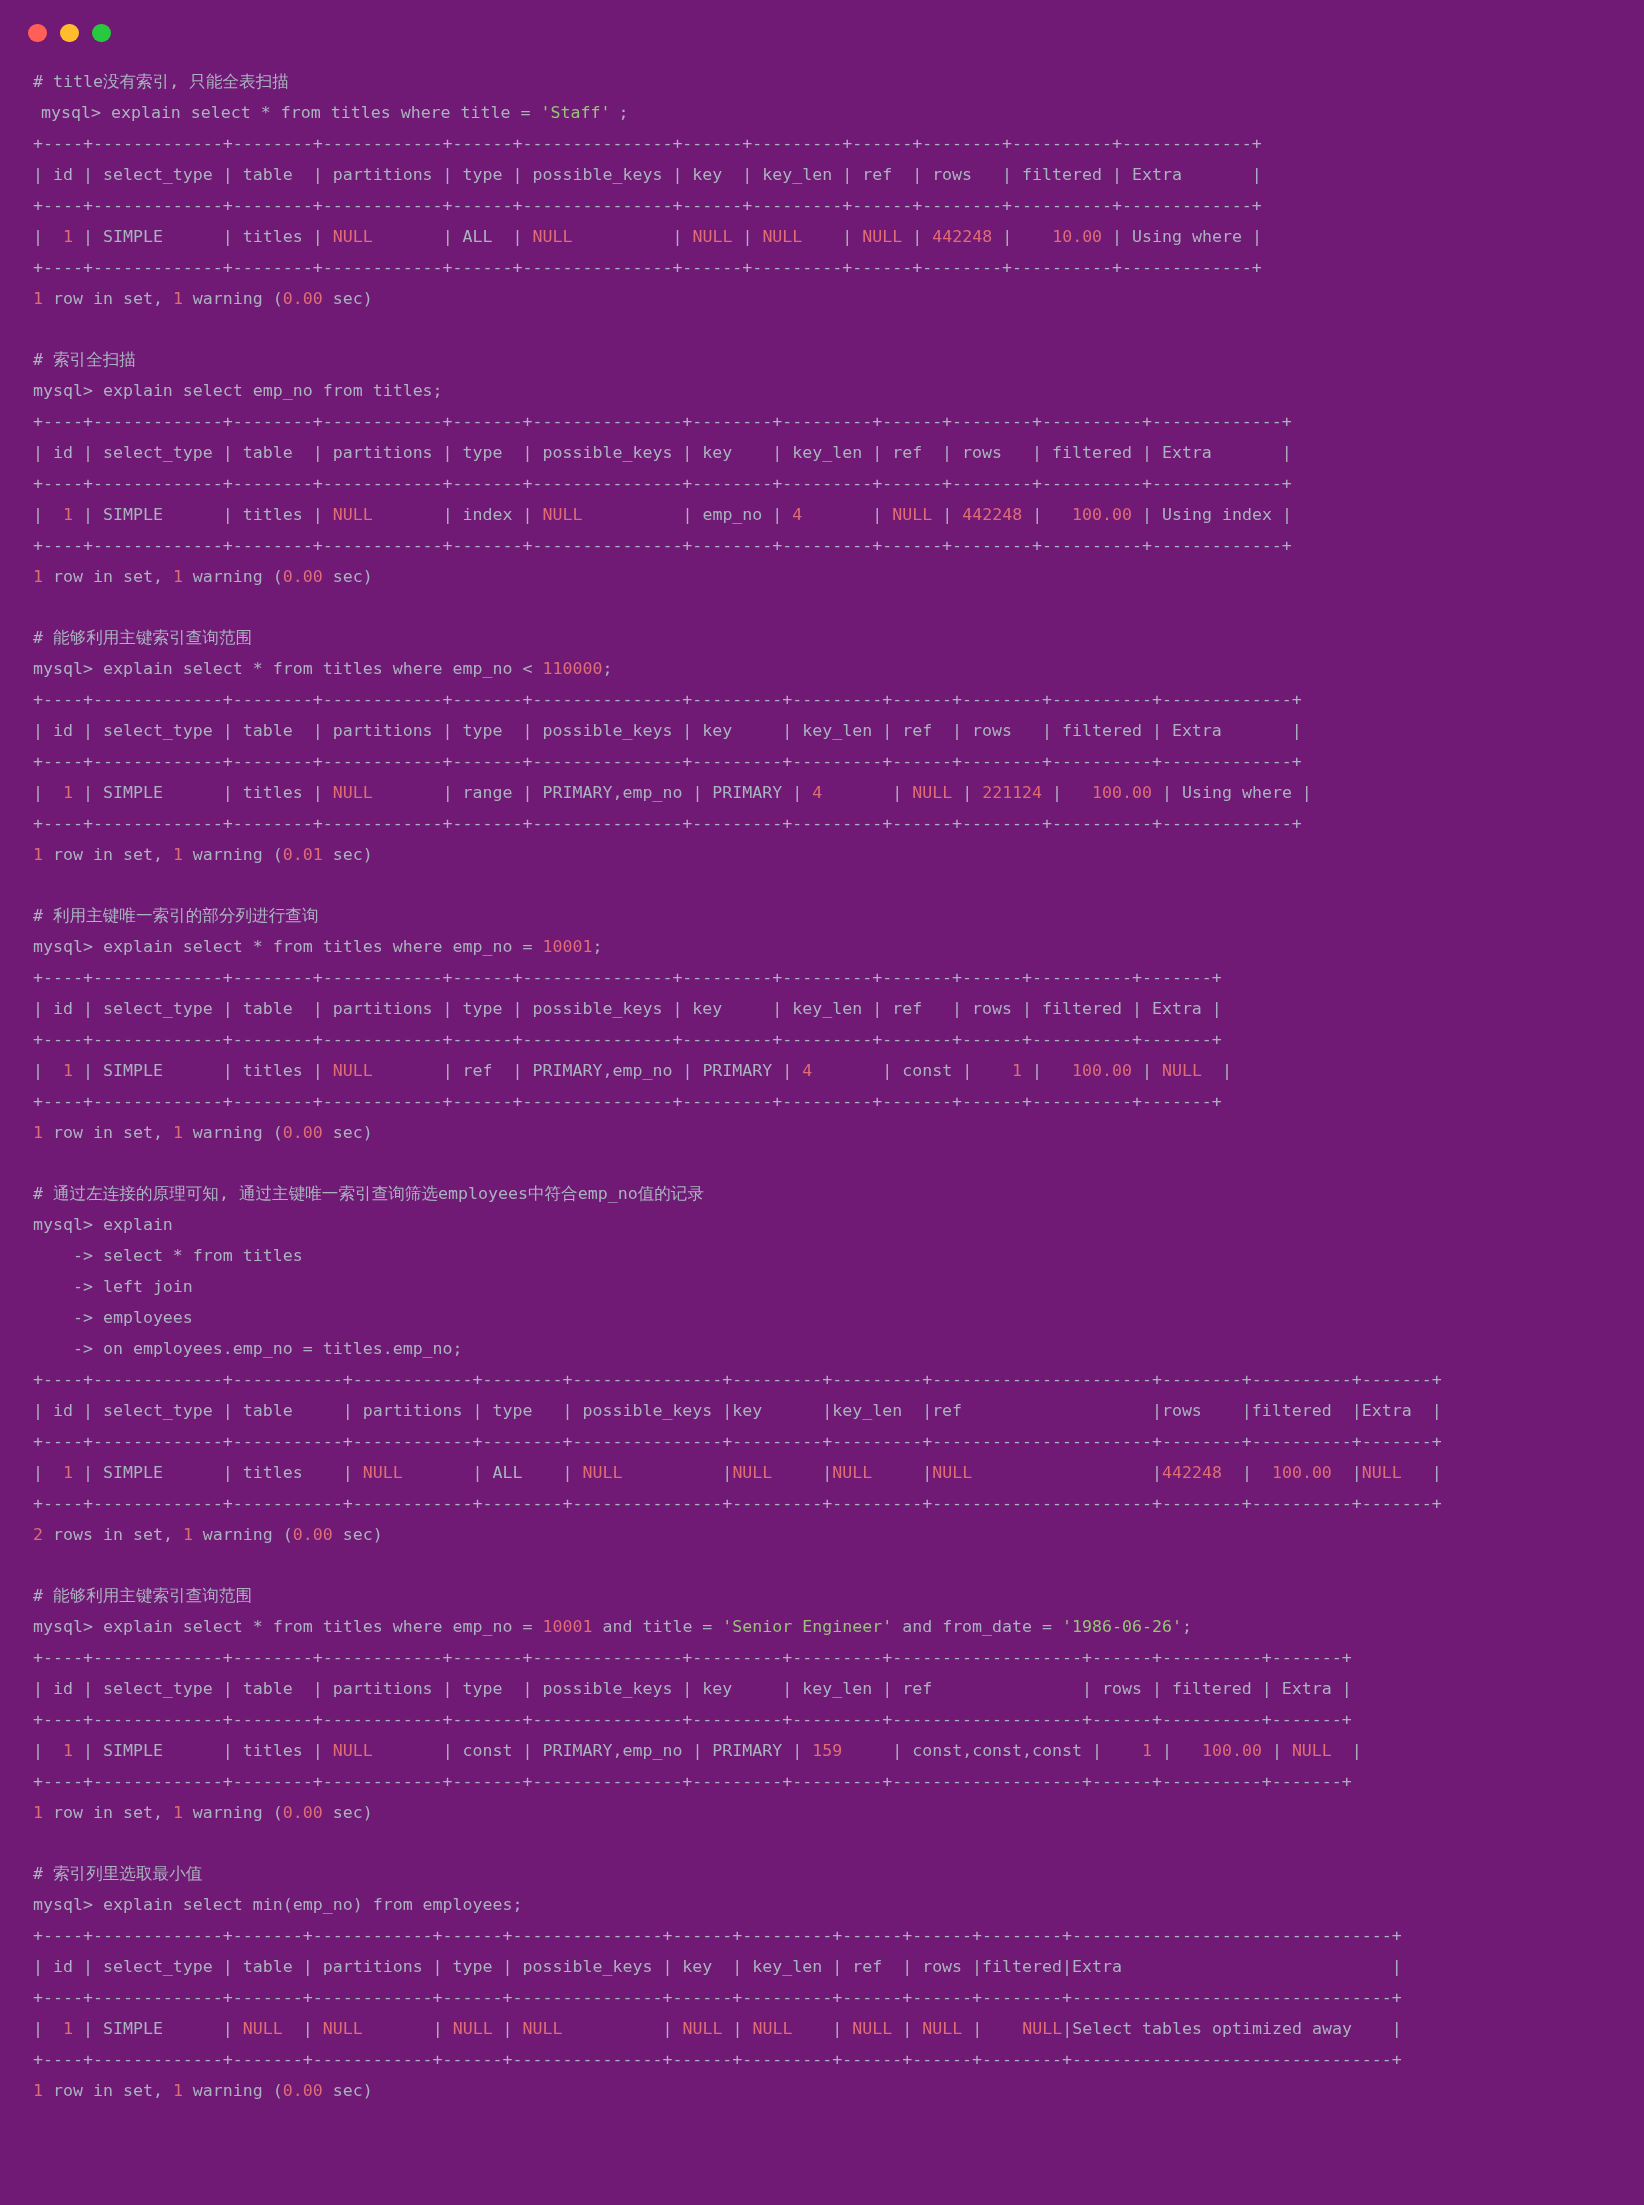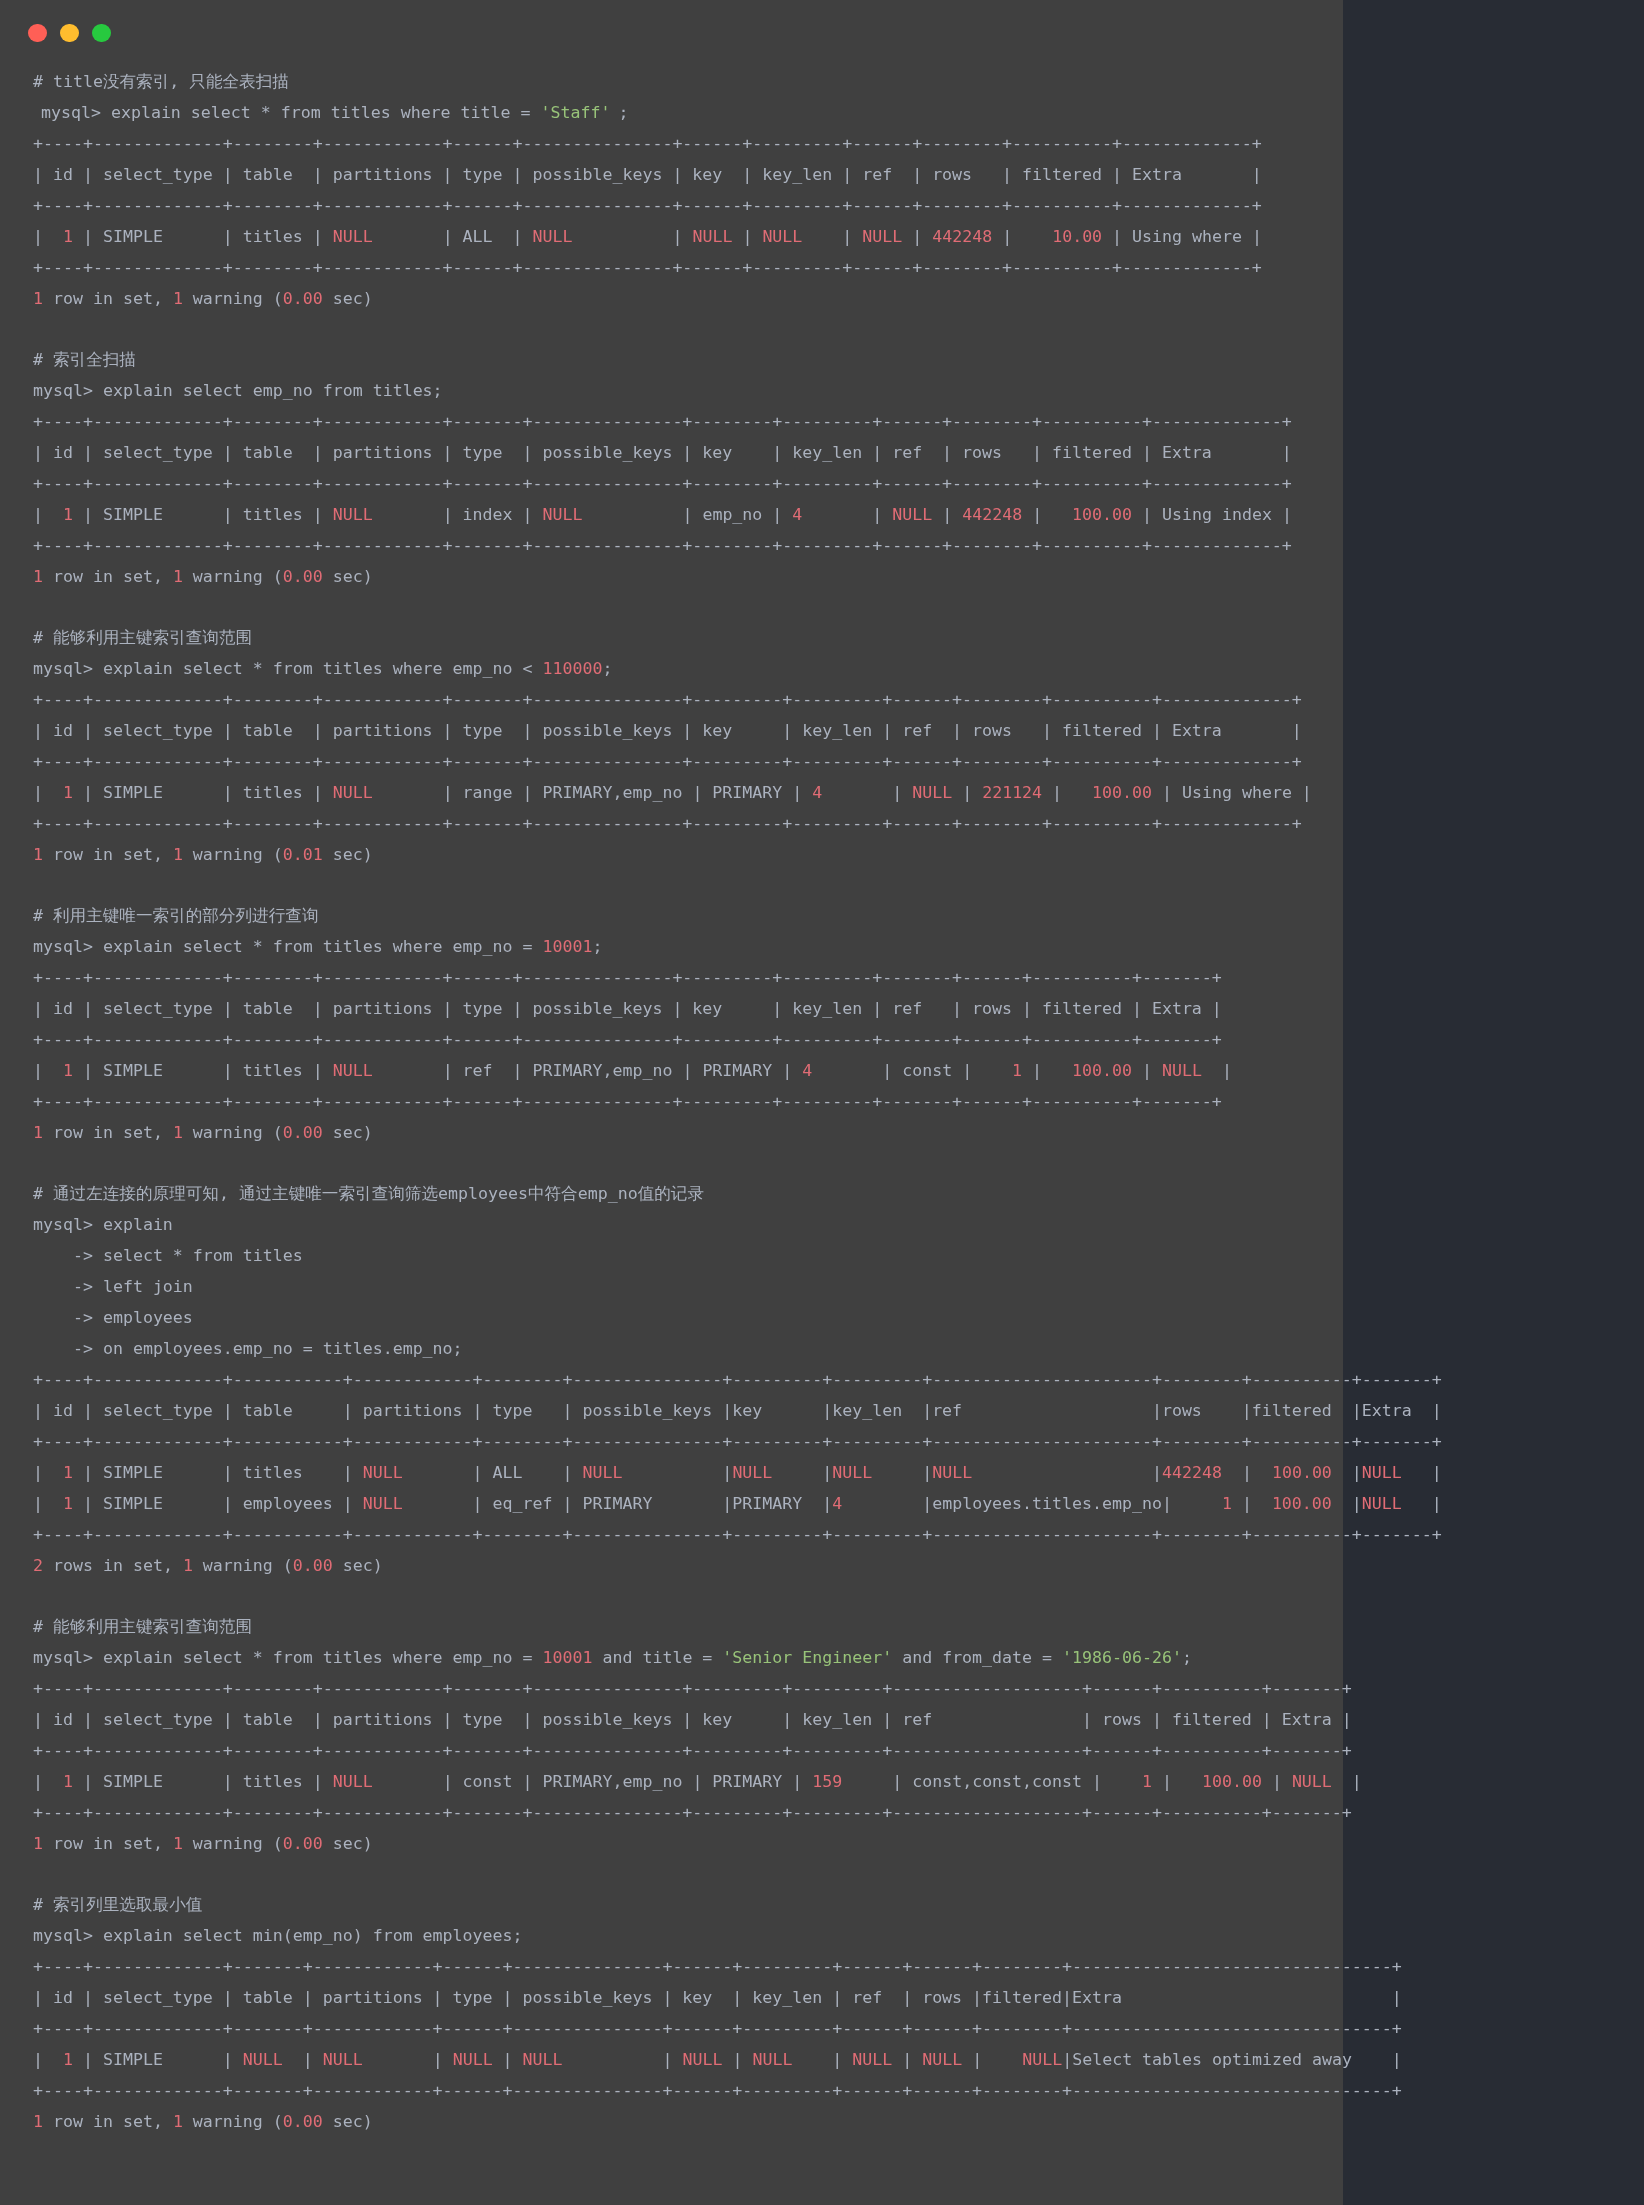--- a/index.html
+++ b/index.html
@@ -5,23 +5,23 @@
   html, body {
     margin: 0;
     padding: 0;
     background: #282c34;
   }
   body {
     width: 1644px;
     font-family: "DejaVu Sans Mono", "Liberation Mono", monospace;
   }
   .window {
-    width: 1343px;
+    width: 1644px;
     min-height: 2205px;
-    background: #404040;
+    background: #701a75;
     box-sizing: border-box;
   }
   .titlebar {
     height: 66px;
     display: flex;
     align-items: center;
     padding-left: 28px;
     box-sizing: border-box;
   }
   .dot {
@@ -113,21 +113,20 @@
     <pre class="block"><span class="cmt"># 通过左连接的原理可知, 通过主键唯一索引查询筛选employees中符合emp_no值的记录</span></pre>
     <pre class="block">mysql&gt; explain</pre>
     <pre class="block">    -&gt; select * from titles</pre>
     <pre class="block">    -&gt; left join</pre>
     <pre class="block">    -&gt; employees</pre>
     <pre class="block">    -&gt; on employees.emp_no = titles.emp_no;</pre>
     <pre class="block">+----+-------------+-----------+------------+--------+---------------+---------+---------+----------------------+--------+----------+-------+</pre>
     <pre class="block">| id | select_type | table     | partitions | type   | possible_keys |key      |key_len  |ref                   |rows    |filtered  |Extra  |</pre>
     <pre class="block">+----+-------------+-----------+------------+--------+---------------+---------+---------+----------------------+--------+----------+-------+</pre>
     <pre class="block">|  <span class="red">1</span> | SIMPLE      | titles    | <span class="red">NULL</span>       | ALL    | <span class="red">NULL</span>          |<span class="red">NULL</span>     |<span class="red">NULL</span>     |<span class="red">NULL</span>                  |<span class="red">442248</span>  |  <span class="red">100.00</span>  |<span class="red">NULL</span>   |</pre>
-    <pre class="block">|  <span class="red">1</span> | SIMPLE      | employees | <span class="red">NULL</span>       | eq_ref | PRIMARY       |PRIMARY  |<span class="red">4</span>        |employees.titles.emp_no|     <span class="red">1</span> |  <span class="red">100.00</span>  |<span class="red">NULL</span>   |</pre>
     <pre class="block">+----+-------------+-----------+------------+--------+---------------+---------+---------+----------------------+--------+----------+-------+</pre>
     <pre class="block"><span class="red">2</span> rows in set, <span class="red">1</span> warning (<span class="red">0.00</span> sec)</pre>
     <div class="spacer"></div>
 
     <pre class="block"><span class="cmt"># 能够利用主键索引查询范围</span></pre>
     <pre class="block">mysql&gt; explain select * from titles where emp_no = <span class="red">10001</span> and title = <span class="grn">'Senior Engineer'</span> and from_date = <span class="grn">'1986-06-26'</span>;</pre>
     <pre class="block">+----+-------------+--------+------------+-------+---------------+---------+---------+-------------------+------+----------+-------+</pre>
     <pre class="block">| id | select_type | table  | partitions | type  | possible_keys | key     | key_len | ref               | rows | filtered | Extra |</pre>
     <pre class="block">+----+-------------+--------+------------+-------+---------------+---------+---------+-------------------+------+----------+-------+</pre>
     <pre class="block">|  <span class="red">1</span> | SIMPLE      | titles | <span class="red">NULL</span>       | const | PRIMARY,emp_no | PRIMARY | <span class="red">159</span>     | const,const,const |    <span class="red">1</span> |   <span class="red">100.00</span> | <span class="red">NULL</span>  |</pre>

